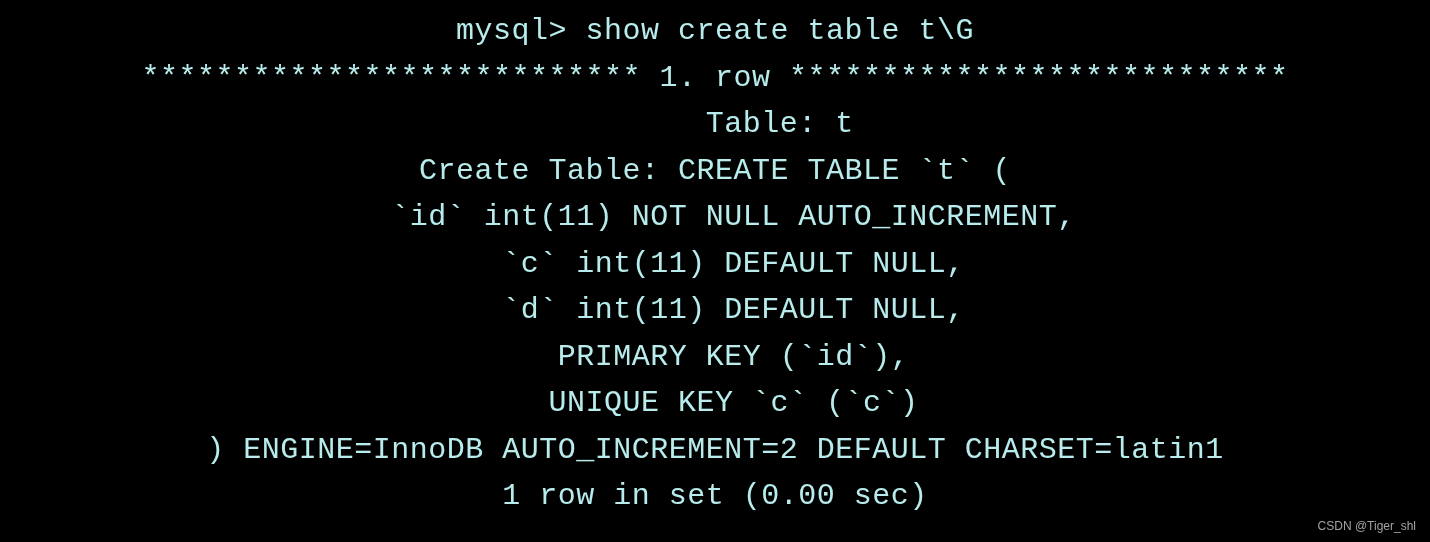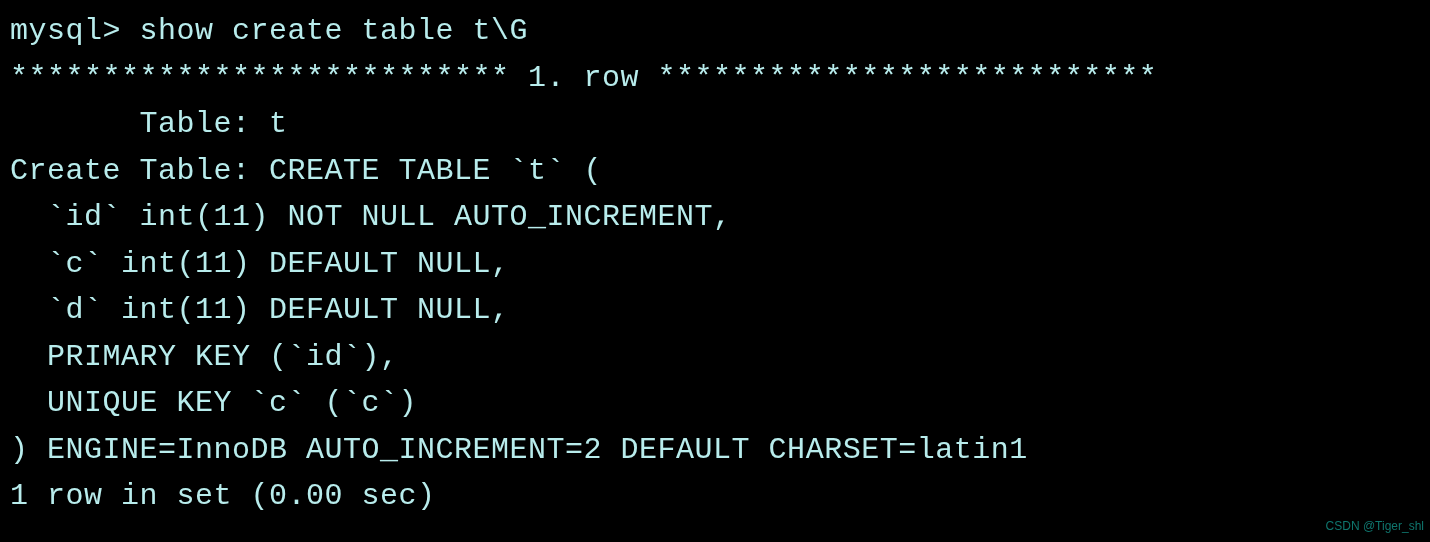--- a/index.html
+++ b/index.html
@@ -16,27 +16,28 @@
       padding: 8px 10px;
       width: 1430px;
       height: 542px;
       overflow: hidden;
       position: relative;
       font-weight: 500;
       letter-spacing: 0.5px;
     }
     .terminal-output {
       white-space: pre;
+      text-align: center;
     }
     .watermark {
       position: absolute;
       bottom: 6px;
-      right: 6px;
+      right: 14px;
       font-size: 12px;
-      color: #0f766e;
+      color: #a3a3a3;
       font-family: -apple-system, BlinkMacSystemFont, 'Segoe UI', sans-serif;
       letter-spacing: 0;
       font-weight: normal;
     }
   </style>
 </head>
 <body>
 
 <div class="terminal-output"><div>mysql&gt; show create table t\G</div><div>*************************** 1. row ***************************</div><div>       Table: t</div><div>Create Table: CREATE TABLE `t` (</div><div>  `id` int(11) NOT NULL AUTO_INCREMENT,</div><div>  `c` int(11) DEFAULT NULL,</div><div>  `d` int(11) DEFAULT NULL,</div><div>  PRIMARY KEY (`id`),</div><div>  UNIQUE KEY `c` (`c`)</div><div>) ENGINE=InnoDB AUTO_INCREMENT=2 DEFAULT CHARSET=latin1</div><div>1 row in set (0.00 sec)</div></div>
 

